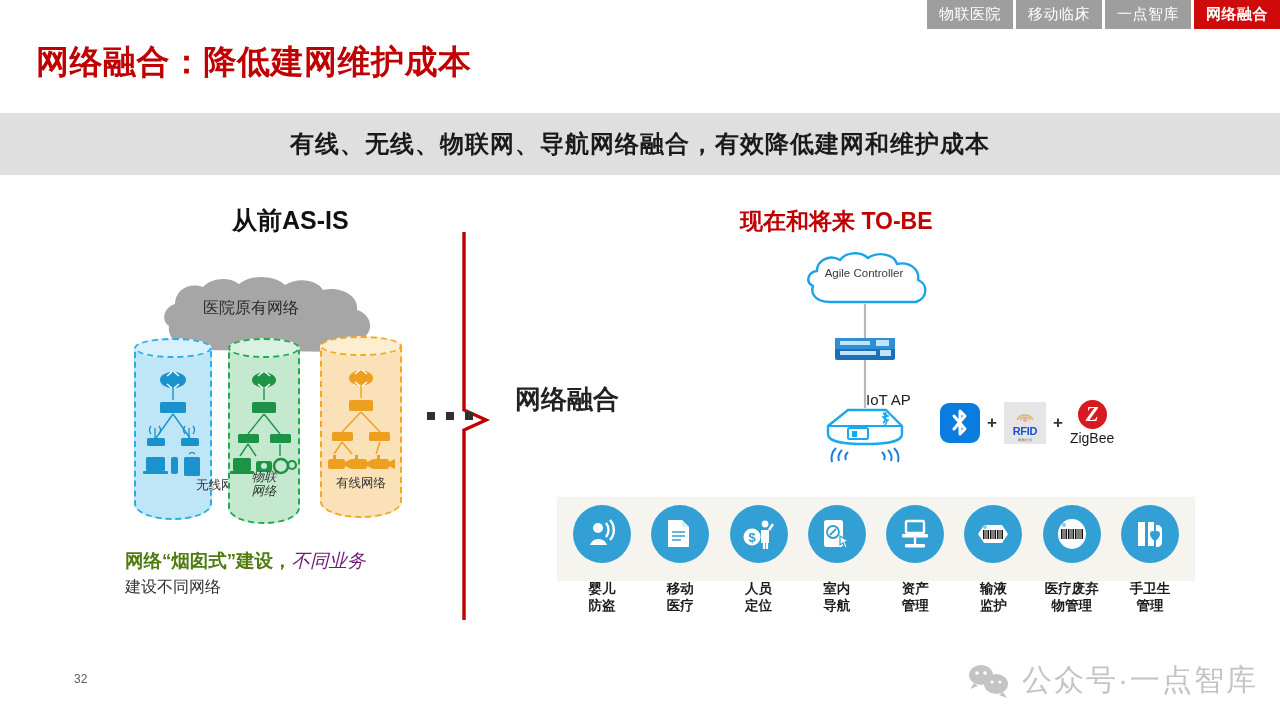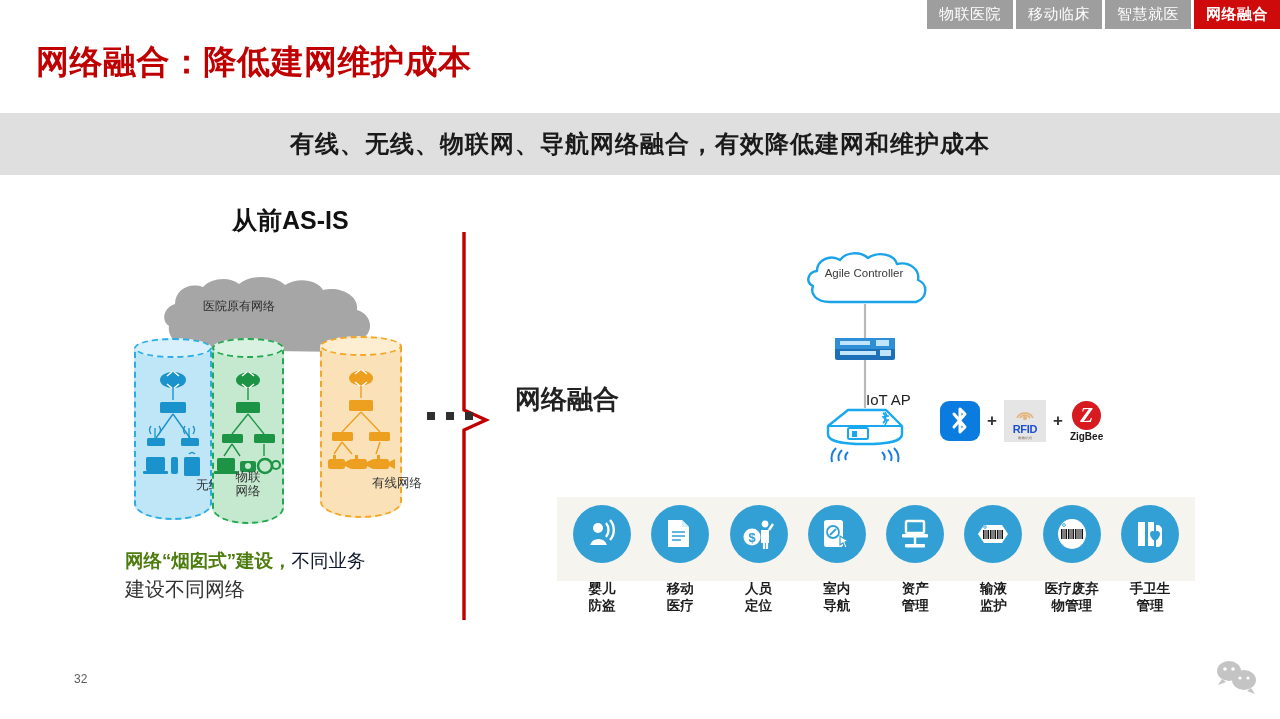--- a/index.html
+++ b/index.html
@@ -54,21 +54,21 @@
   .dots i { display: block; width: 8px; height: 8px; background: #303030; }
   .divider-label {
     position: absolute; left: 515px; top: 382px;
     font-size: 26px; font-weight: 700; color: #222; white-space: nowrap;
   }
 
   
   .cloud-wrap { position: absolute; left: 155px; top: 276px; }
   .cloud-label {
     position: absolute; left: 203px; top: 298px;
-    font-size: 12px; color: #2b2b2b; white-space: nowrap;
+    font-size: 16px; color: #2b2b2b; white-space: nowrap;
   }
 
   
   .cyl { position: absolute; }
   .cyl .body {
     position: absolute; left: 0; top: 10px;
     border: 2px dashed; border-top: none; border-radius: 0 0 50% 50%/0 0 16px 16px;
   }
   .cyl .top {
     position: absolute; left: 0; top: 0;
@@ -76,22 +76,22 @@
   }
   .cyl-label {
     position: absolute; text-align: center; width: 100%;
     font-size: 12.5px; color: #333; line-height: 1.15;
   }
 
   
   .smoke-caption { position: absolute; left: 125px; top: 548px; width: 330px; }
   .smoke-caption .l1 { font-size: 18.5px; line-height: 1.45; }
   .smoke-caption .l1 b { color: #4d7c0f; font-weight: 700; }
-  .smoke-caption .l1 span.plain { color: #0f172a; }
-  .smoke-caption .l2 { font-size: 20px; color: #333; line-height: 1.45; }
+  .smoke-caption .l1 span.plain { color: #701a75; font-style: italic; }
+  .smoke-caption .l2 { font-size: 16px; color: #333; line-height: 1.45; }
 
   
   .topo { position: absolute; left: 790px; top: 250px; }
   .agile-text {
     position: absolute; left: 818px; top: 267px; width: 92px;
     text-align: center; font-size: 11.5px; color: #3a3a3a;
   }
   .iotap-text {
     position: absolute; left: 866px; top: 391px;
     font-size: 15px; color: #222; white-space: nowrap;
@@ -114,21 +114,21 @@
   }
   .rfid-badge .lbl { font-size: 11px; font-weight: 700; color: #1a4fd6; line-height: 1; margin-bottom: 1px; letter-spacing: -.3px; }
   .rfid-badge .sub { font-size: 3.5px; color: #7a6a55; margin-bottom: 2px; }
   .zig-badge { display: flex; flex-direction: column; align-items: center; }
   .zig-badge .circ {
     width: 29px; height: 29px; border-radius: 50%; background: #d71920;
     display: flex; align-items: center; justify-content: center;
     color: #fff; font-size: 21px; font-weight: 700; font-style: italic;
     font-family: "Liberation Serif", serif; line-height: 1;
   }
-  .zig-badge .nm { font-size: 10px; font-weight: 700; color: #1a1a1a; margin-top: 1px; }
+  .zig-badge .nm { font-size: 14px; font-weight: 400; color: #1a1a1a; margin-top: 1px; }
 
   
   .iconstrip {
     position: absolute; left: 557px; top: 497px; width: 638px; height: 84px;
     background: #f6f4ef;
   }
   .iconrow { position: absolute; left: 557px; top: 505px; width: 638px;
              display: flex; justify-content: space-between; padding: 0 14px; }
   .iconcell { width: 62px; display: flex; flex-direction: column; align-items: center; }
   .icircle {
@@ -154,21 +154,21 @@
 <div class="slide">
 
   <div class="tabbar">
     <div class="tab">
         <span>物联医院</span>
       </div>
     <div class="tab">
         <span>移动临床</span>
       </div>
     <div class="tab">
-        <span>智慧就医</span>
+        <span>一点智库</span>
       </div>
     <div class="tab active">
         <span>网络融合</span>
       </div>
   </div>
 
   <div class="page-title">网络融合：降低建网维护成本</div>
 
   <div class="subtitle-banner">
     <div class="txt">有线、无线、物联网、导航网络融合，有效降低建网和维护成本</div>
@@ -206,21 +206,21 @@
       </g>
       <rect x="12" y="99" width="19" height="14" rx="1.5" fill="#1a92cc"></rect>
       <rect x="9" y="113" width="25" height="3" rx="1" fill="#1a92cc"></rect>
       <rect x="37" y="99" width="7" height="17" rx="2" fill="#1a92cc"></rect>
       <rect x="50" y="99" width="16" height="19" rx="1.5" fill="#1a92cc"></rect>
       <path d="M55,96 q3,-3 6,0" stroke="#1a92cc" stroke-width="1.2" fill="none"></path>
     </svg>
     <div class="cyl-label" style="top:140px;">无线网络</div>
   </div>
 
-  <div class="cyl" style="left:212px; top:338px; width:72px; height:186px;">
+  <div class="cyl" style="left:228px; top:338px; width:72px; height:186px;font-style:italic;">
     <div class="body" style="width:72px; height:176px; border-color:#22a84f; background:#c4e9cf;"></div>
     <div class="top" style="width:72px; height:20px; border-color:#22a84f; background:#d8f1e0;"></div>
     <svg width="72" height="140" viewBox="0 0 72 140" style="position:absolute; left:0; top:20px;">
       <g stroke="#1d9445" stroke-width="1.4" fill="none">
         <line x1="36" y1="30" x2="36" y2="42"></line>
         <line x1="36" y1="56" x2="20" y2="76"></line>
           <line x1="36" y1="56" x2="52" y2="76"></line>
         <line x1="20" y1="86" x2="12" y2="98"></line>
           <line x1="20" y1="86" x2="28" y2="98"></line>
         <line x1="52" y1="86" x2="52" y2="98"></line>
@@ -236,21 +236,21 @@
       <circle cx="36" cy="108" r="3" fill="#c4e9cf"></circle>
       <circle cx="53" cy="108" r="7" fill="none" stroke="#1d9445" stroke-width="2.6"></circle>
       <circle cx="64" cy="107" r="4" fill="none" stroke="#1d9445" stroke-width="2.2"></circle>
     </svg>
     <div class="cyl-label" style="top:132px;">
       <div>物联</div>
       <div>网络</div>
     </div>
   </div>
 
-  <div class="cyl" style="left:320px; top:336px; width:82px; height:182px;padding-left:36px;">
+  <div class="cyl" style="left:320px; top:336px; width:82px; height:182px;">
     <div class="body" style="width:82px; height:172px; border-color:#f5a623; background:#fae1b8;"></div>
     <div class="top" style="width:82px; height:20px; border-color:#f5a623; background:#fdeed2;"></div>
     <svg width="82" height="140" viewBox="0 0 82 140" style="position:absolute; left:0; top:20px;">
       <g stroke="#eda01f" stroke-width="1.4" fill="none">
         <line x1="41" y1="30" x2="41" y2="42"></line>
         <line x1="41" y1="56" x2="22" y2="76"></line>
           <line x1="41" y1="56" x2="60" y2="76"></line>
         <line x1="22" y1="86" x2="14" y2="98"></line>
           <line x1="22" y1="86" x2="32" y2="98"></line>
         <line x1="60" y1="86" x2="56" y2="98"></line>
@@ -285,20 +285,21 @@
   <svg class="divider-svg" width="60" height="400" viewBox="0 0 60 400">
     <path d="M24,4 L24,182 L46,192 L24,202 L24,392" fill="none" stroke="#c00000" stroke-width="3.4" stroke-linejoin="miter"></path>
   </svg>
   <div class="dots">
     <i></i>
     <i></i>
     <i></i>
   </div>
   <div class="divider-label">网络融合</div>
 
+  <div class="tobe-heading">现在和将来 TO-BE</div>
 
   <div class="topo">
     <svg width="160" height="220" viewBox="0 0 160 220">
 
       <g>
         <path d="M40,52 C26,52 20,44 23,36 C15,32 18,22 27,21 C27,10 40,4 50,10
                  C56,2 70,1 78,8 C88,1 104,4 107,14 C120,11 130,20 128,30
                  C138,34 138,48 126,52 Z" fill="#ffffff" stroke="#1aa3e8" stroke-width="2.4" stroke-linejoin="round"></path>
       </g>
 
@@ -502,15 +503,16 @@
     <svg width="42" height="34" viewBox="0 0 42 34">
       <ellipse cx="13" cy="11" rx="12" ry="10" fill="#c4c4c4"></ellipse>
       <path d="M6,19 l-4,6 l8,-3 z" fill="#c4c4c4"></path>
       <circle cx="9" cy="9" r="1.8" fill="#ffffff"></circle>
         <circle cx="17" cy="9" r="1.8" fill="#ffffff"></circle>
       <ellipse cx="28" cy="20" rx="12" ry="10" fill="#c4c4c4"></ellipse>
       <path d="M35,28 l4,6 l-8,-3 z" fill="#c4c4c4"></path>
       <circle cx="24" cy="18" r="1.6" fill="#ffffff"></circle>
         <circle cx="32" cy="18" r="1.6" fill="#ffffff"></circle>
     </svg>
+    <span class="wtxt">公众号·一点智库</span>
   </div>
 
 </div>
 
 </body></html>

